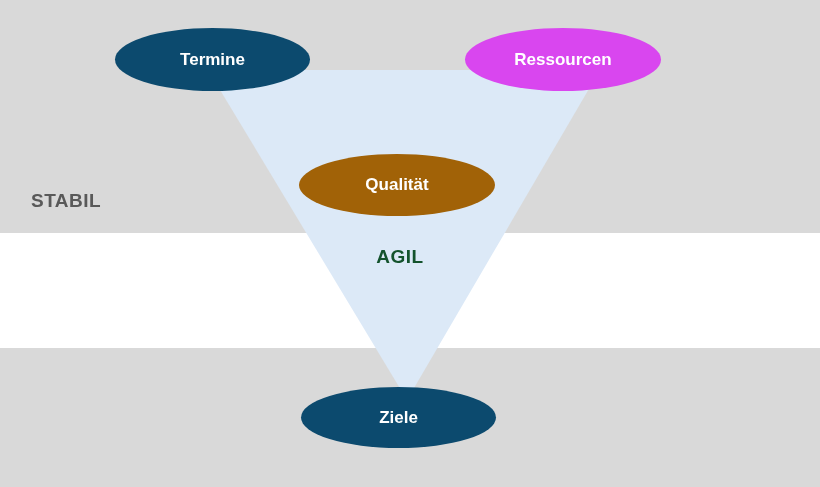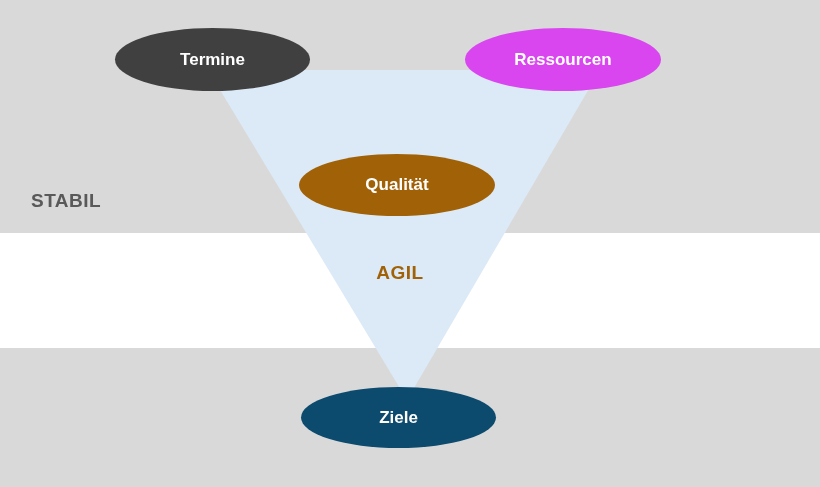--- a/index.html
+++ b/index.html
@@ -54,24 +54,24 @@
     color: #595959;
     font-weight: bold;
     font-size: 19px;
     letter-spacing: 0.5px;
   }
   .label-stabil   { left: 31px; top: 190px; }
   .label-flexibel { left: 25px; top: 450px; }
   .label-agil {
     position: absolute;
     left: 340px;
-    top: 262px;
+    top: 246px;
     width: 120px;
     text-align: center;
-    color: #a16207;
+    color: #14532d;
     font-weight: bold;
     font-size: 19px;
     letter-spacing: 0.5px;
   }
 </style>
 </head>
 <body>
 
 <div class="canvas">
 
@@ -79,21 +79,21 @@
   <div class="band band-bottom" style="background-color: rgb(217, 217, 217);"></div>
 
   <svg class="triangle-svg" width="820" height="487">
     <polygon points="208,70 600,70 407,400" fill="#DCE9F7"></polygon>
   </svg>
 
   <div class="side-label label-stabil">STABIL</div>
 
   <div class="label-agil">AGIL</div>
 
-  <div class="ellipse ellipse-termine" style="background-color: #404040;">
+  <div class="ellipse ellipse-termine" style="background-color: #0c4a6e;">
     <span>Termine</span>
   </div>
 
   <div class="ellipse ellipse-ressourcen" style="background-color: #d946ef;">
     <span>Ressourcen</span>
   </div>
 
   <div class="ellipse ellipse-qualitaet" style="background-color: #a16207;">
     <span>Qualität</span>
   </div>

